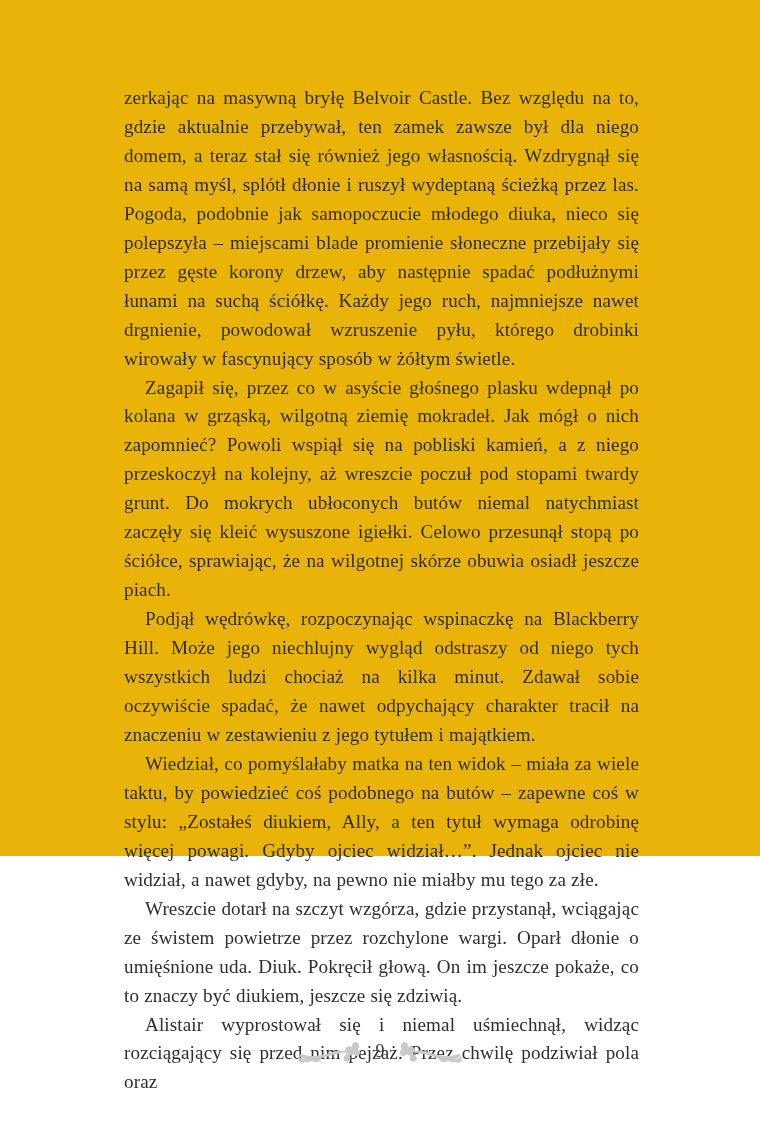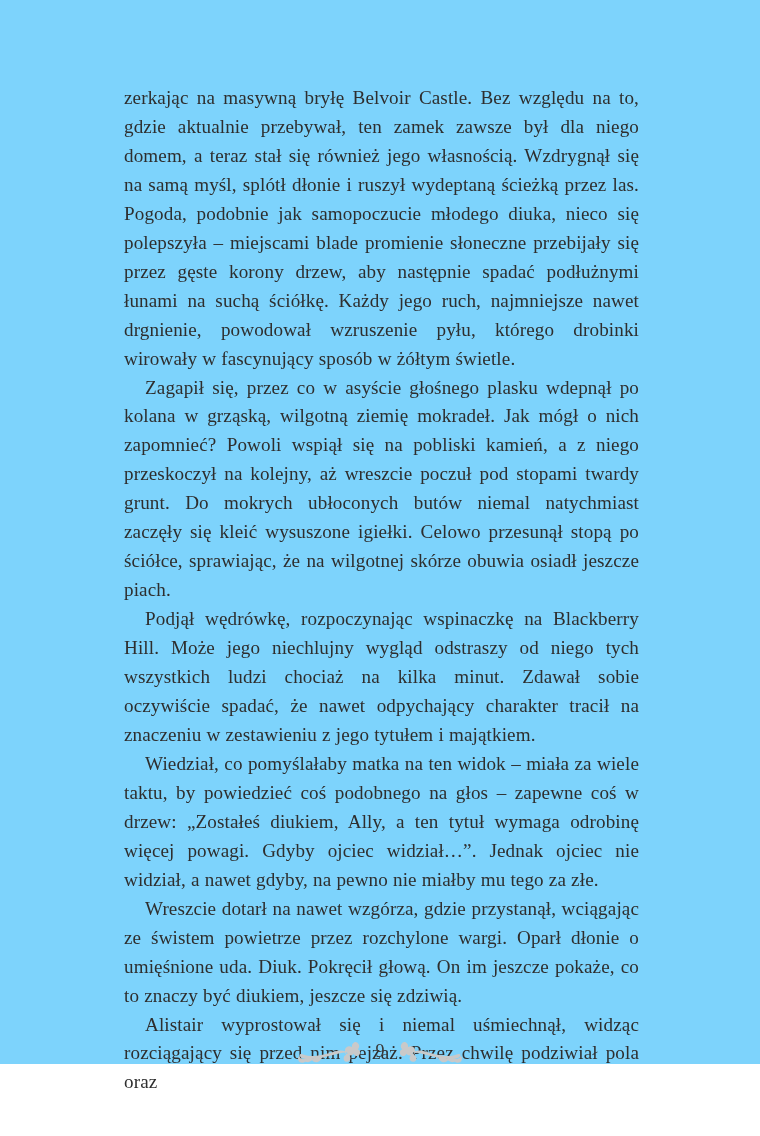--- a/index.html
+++ b/index.html
@@ -15,22 +15,22 @@
     font-family: "Liberation Serif", "DejaVu Serif", serif;
     color: #2b2b2b;
     -webkit-font-smoothing: antialiased;
   }
 
   #page {
     position: absolute;
     left: 0;
     top: 0;
     width: 760px;
-    height: 1064px;
-    background: #7dd3fc;
+    height: 856px;
+    background: #eab308;
   }
 
   #text-block {
     position: absolute;
     left: 124px;
     top: 84px;
     width: 515px;
   }
 
   .para {
@@ -85,22 +85,22 @@
 </style>
 </head>
 <body>
 
 <div id="page">
 
   <div id="text-block">
     <p class="para cont">zerkając na masywną bryłę Belvoir Castle. Bez względu na to, gdzie aktualnie przebywał, ten zamek zawsze był dla niego domem, a teraz stał się również jego własnością. Wzdrygnął się na samą myśl, splótł dłonie i ruszył wydeptaną ścieżką przez las. Pogoda, podobnie jak samopoczucie młodego diuka, nieco się polepszyła – miejscami blade promienie słoneczne przebijały się przez gęste korony drzew, aby następnie spadać podłużnymi łunami na suchą ściółkę. Każdy jego ruch, najmniejsze nawet drgnienie, powodował wzruszenie pyłu, którego drobinki wirowały w fascynujący sposób w żółtym świetle.</p>
     <p class="para indent">Zagapił się, przez co w asyście głośnego plasku wdepnął po kolana w grząską, wilgotną ziemię mokradeł. Jak mógł o nich zapomnieć? Powoli wspiął się na pobliski kamień, a z niego przeskoczył na kolejny, aż wreszcie poczuł pod stopami twardy grunt. Do mokrych ubłoconych butów niemal natychmiast zaczęły się kleić wysuszone igiełki. Celowo przesunął stopą po ściółce, sprawiając, że na wilgotnej skórze obuwia osiadł jeszcze piach.</p>
     <p class="para indent">Podjął wędrówkę, rozpoczynając wspinaczkę na Blackberry Hill. Może jego niechlujny wygląd odstraszy od niego tych wszystkich ludzi chociaż na kilka minut. Zdawał sobie oczywiście spadać, że nawet odpychający charakter tracił na znaczeniu w zestawieniu z jego tytułem i majątkiem.</p>
-    <p class="para indent">Wiedział, co pomyślałaby matka na ten widok – miała za wiele taktu, by powiedzieć coś podobnego na głos – zapewne coś w drzew: „Zostałeś diukiem, Ally, a ten tytuł wymaga odrobinę więcej powagi. Gdyby ojciec widział…”. Jednak ojciec nie widział, a nawet gdyby, na pewno nie miałby mu tego za złe.</p>
-    <p class="para indent">Wreszcie dotarł na nawet wzgórza, gdzie przystanął, wciągając ze świstem powietrze przez rozchylone wargi. Oparł dłonie o umięśnione uda. Diuk. Pokręcił głową. On im jeszcze pokaże, co to znaczy być diukiem, jeszcze się zdziwią.</p>
+    <p class="para indent">Wiedział, co pomyślałaby matka na ten widok – miała za wiele taktu, by powiedzieć coś podobnego na butów – zapewne coś w stylu: „Zostałeś diukiem, Ally, a ten tytuł wymaga odrobinę więcej powagi. Gdyby ojciec widział…”. Jednak ojciec nie widział, a nawet gdyby, na pewno nie miałby mu tego za złe.</p>
+    <p class="para indent">Wreszcie dotarł na szczyt wzgórza, gdzie przystanął, wciągając ze świstem powietrze przez rozchylone wargi. Oparł dłonie o umięśnione uda. Diuk. Pokręcił głową. On im jeszcze pokaże, co to znaczy być diukiem, jeszcze się zdziwią.</p>
     <p class="para indent">Alistair wyprostował się i niemal uśmiechnął, widząc rozciągający się przed nim pejzaż. Przez chwilę podziwiał pola oraz</p>
   </div>
 
   <div id="footer">
 
     <svg class="ornament left" viewBox="0 0 132 64" aria-hidden="true">
       <g fill="#c9c9c9">
         <path d="M128 18 C126 13 122 11 118 13 C115 14.5 113.5 18 114 22 C110 20 106 20 103 22.5 C100.5 24.6 99.5 27.5 100 30.5 C94 28.5 87 28.8 80 31 C68 34.6 56 38 44 39.5 C34 40.8 25 40 17 37 C14.5 36 12.5 35.6 11 36.2 C9 37 8.4 39 9.6 40.6 C11.4 43 15 44.6 20 45.4 C30 47 41 46.2 52 44 C64 41.6 76 38 88 35.2 C94 33.8 99.5 33 104 33.2 C104.6 36 106.6 38 109.4 38.6 C112.6 39.3 115.6 38 117 35.4 C118.6 38.6 121.6 40.4 124.6 40 C128.2 39.5 130.6 36.4 130.2 32.6 C129.9 29.6 128 27.4 125.4 26.6 C127.8 24.6 129.2 21.4 128 18 Z"></path>
         <path d="M100 30.5 C99.6 33.5 100.6 36 102.6 37.6 C100 38.6 98 40.6 97.4 43.4 C96.6 47 98.6 50.4 102 51.4 C105.6 52.4 109.2 50.6 110.4 47.2 C111.4 44.4 110.6 41.5 108.4 39.6 C110.2 38.4 111.4 36.4 111.6 34 C109 34.8 106.2 35.6 103.4 36.2 C102 34.6 100.8 32.8 100 30.5 Z"></path>
         <path d="M46 39 C44.5 42.4 41 44.6 37 44.6 C33.5 44.6 30.5 43 29 40.4 C27.6 43.6 24.6 46 21 46.6 C17 47.3 13.4 45.6 11.6 42.6 C13 47.4 17 51 22 52 C26.6 53 31 51.6 34 48.6 C36.4 51.6 40.4 53.2 44.4 52.4 C49 51.5 52.4 48 53.2 43.6 C50.8 42.2 48.4 40.7 46 39 Z"></path>

